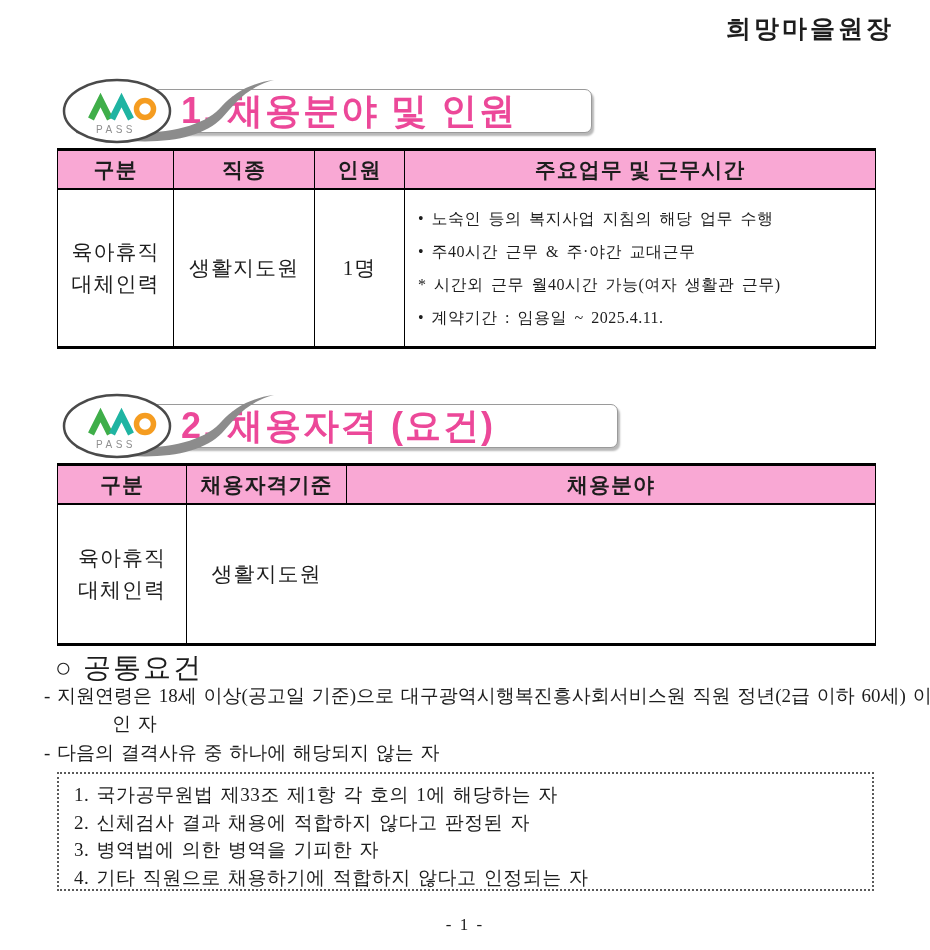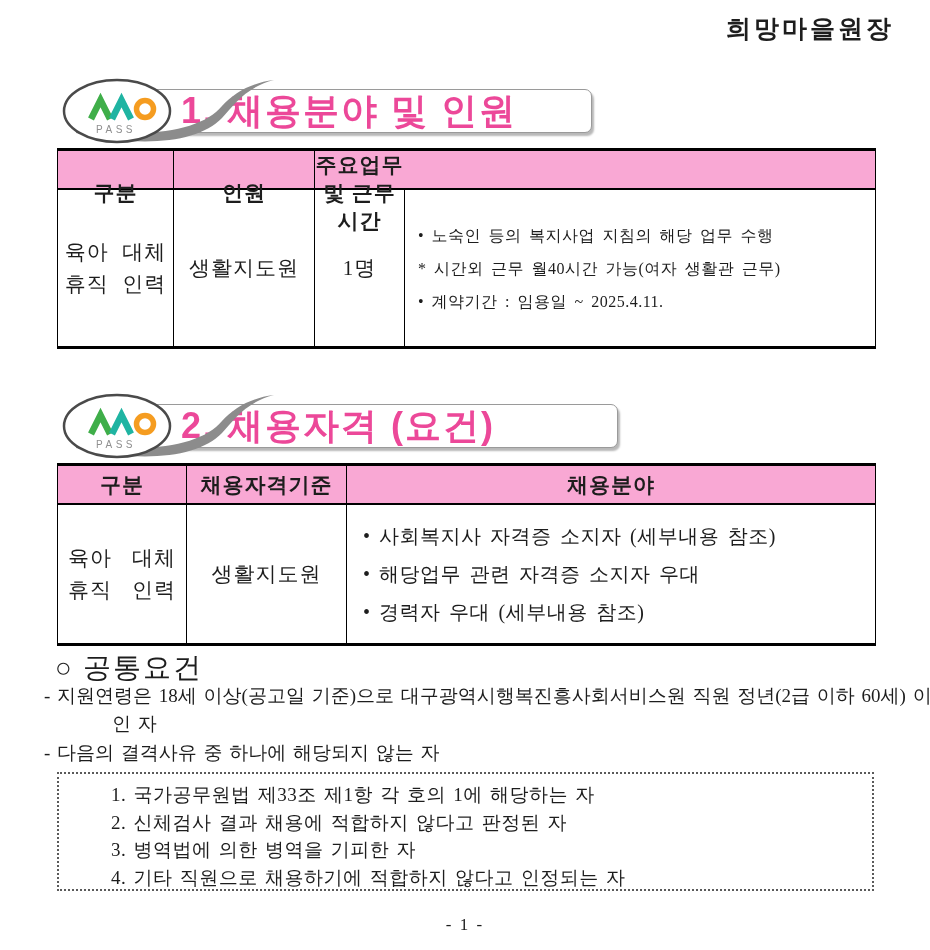--- a/index.html
+++ b/index.html
@@ -54,21 +54,21 @@
     font-weight:600; font-size:21px;
   }
   .cell {
     display:flex; align-items:center; justify-content:center;
     border-left:1px solid #000;
     text-align:center; letter-spacing:1px;
   }
   .cell:first-child { border-left:none; }
   .tbody1 { height:156px; font-size:21px; }
   .tbody2 { height:138px; font-size:21px; }
-  .cell.stack { flex-direction:row; line-height:32px; }
+  .cell.stack { flex-direction:column; line-height:32px; }
   .cell.list {
     flex-direction:column; align-items:flex-start; justify-content:center;
     padding-left:13px; text-align:left; letter-spacing:0.5px;
   }
   .duty-line { font-size:16px; line-height:33px; white-space:nowrap; word-spacing:3px; }
   .crit-line { font-size:20px; line-height:38px; white-space:nowrap; word-spacing:3px; }
 
   
   .common-heading {
     position:absolute; left:55px; top:649px;
@@ -78,21 +78,21 @@
   .bl1 { left:44px; top:683px; }
   .bl2 { left:64px; top:711px;margin-left:48px; }
   .bl3 { left:44px; top:740px; }
 
   
   .dotted-box {
     position:absolute; left:57px; top:772px; width:817px; height:119px;
     border:2px dotted #5a5a5a;
     padding:7px 0 0 15px;
   }
-  .dq-line { font-size:19px; line-height:27.5px; letter-spacing:0.5px; word-spacing:2px; white-space:nowrap;margin-left:37px; }
+  .dq-line { font-size:19px; line-height:27.5px; letter-spacing:0.5px; word-spacing:2px; white-space:nowrap; }
 
   .page-number {
     position:absolute; left:0; top:915px; width:100%;
     text-align:center; font-size:17px; letter-spacing:2px;
   }
 </style>
 </head>
 <body>
 
 <div class="author">희망마을원장</div>
@@ -107,32 +107,34 @@
     <polyline points="29,41 38.5,22 48,41" fill="none" stroke="#3fae49" stroke-width="6.5"></polyline>
     <polyline points="50,41 59.5,22 69,41" fill="none" stroke="#1fb4a2" stroke-width="6.5"></polyline>
     <circle cx="83" cy="31" r="8.5" fill="none" stroke="#f59c20" stroke-width="5.5"></circle>
     <text x="54" y="55" text-anchor="middle" font-family="Liberation Sans, sans-serif" font-size="10" letter-spacing="3.5" fill="#8f8f8f">PASS</text>
   </svg>
 </div>
 
 <div class="doc-table" style="top:148px;">
   <div class="trow t1 thead">
     <div class="cell">구분</div>
+    <div class="cell">직종</div>
     <div class="cell">인원</div>
     <div class="cell">주요업무 및 근무시간</div>
   </div>
   <div class="trow t1 tbody1">
     <div class="cell stack">
       <span>육아휴직</span>
       <span>대체인력</span>
     </div>
     <div class="cell">생활지도원</div>
     <div class="cell">1명</div>
     <div class="cell list">
       <div class="duty-line">• 노숙인 등의 복지사업 지침의 해당 업무 수행</div>
+      <div class="duty-line">• 주40시간 근무 &amp; 주·야간 교대근무</div>
       <div class="duty-line">* 시간외 근무 월40시간 가능(여자 생활관 근무)</div>
       <div class="duty-line">• 계약기간 : 임용일 ~ 2025.4.11.</div>
     </div>
   </div>
 </div>
 
 <div class="section-banner" style="top:393px; width:580px;">
   <div class="banner-box" style="width:488px;">
     <div class="banner-title">2. 채용자격 (요건)</div>
   </div>
@@ -151,25 +153,20 @@
     <div class="cell">구분</div>
     <div class="cell">채용자격기준</div>
     <div class="cell">채용분야</div>
   </div>
   <div class="trow t2 tbody2">
     <div class="cell stack">
       <span>육아휴직</span>
       <span>대체인력</span>
     </div>
     <div class="cell">생활지도원</div>
-    <div class="cell list" style="padding-left:16px;">
-      <div class="crit-line">• 사회복지사 자격증 소지자 (세부내용 참조)</div>
-      <div class="crit-line">• 해당업무 관련 자격증 소지자 우대</div>
-      <div class="crit-line">• 경력자 우대 (세부내용 참조)</div>
-    </div>
   </div>
 </div>
 
 <div class="common-heading">○ 공통요건</div>
 <div class="body-line bl1">- 지원연령은 18세 이상(공고일 기준)으로 대구광역시행복진흥사회서비스원 직원 정년(2급 이하 60세) 이하</div>
 <div class="body-line bl2">인 자</div>
 <div class="body-line bl3">- 다음의 결격사유 중 하나에 해당되지 않는 자</div>
 
 <div class="dotted-box">
   <div class="dq-line">1. 국가공무원법 제33조 제1항 각 호의 1에 해당하는 자</div>

